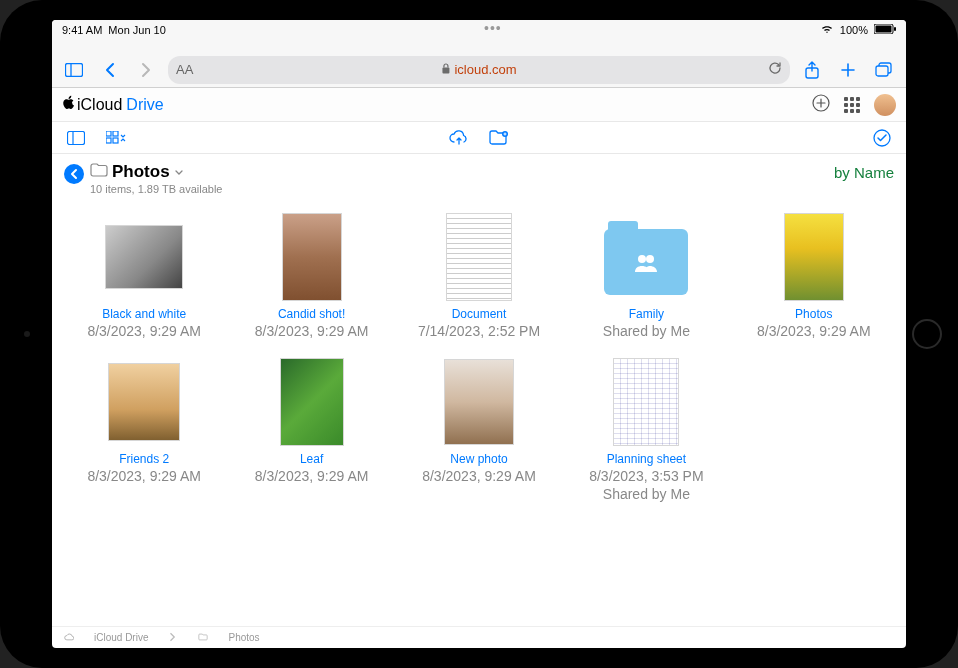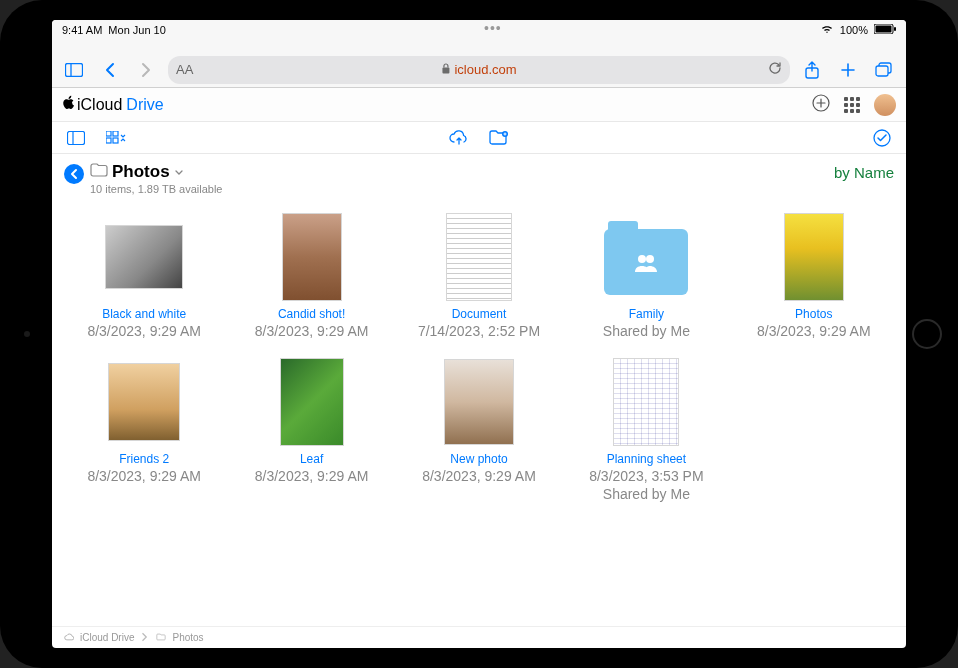--- a/index.html
+++ b/index.html
@@ -185,21 +185,21 @@
 .thumb-new { width:70px; height:86px; background: linear-gradient(#e8e0d8 0%, #d0b8a0 50%, #907050 100%); }
 .thumb-sheet { width:66px; height:88px; background: repeating-linear-gradient(90deg,#fff 0,#fff 6px,#dde 6px,#dde 7px), repeating-linear-gradient(#fff 0,#fff 4px,#dde 4px,#dde 5px); background-blend-mode:multiply;}
 
 
 .bottom-crumb {
   height: 22px;
   display: flex; align-items: center;
   padding: 0 12px;
   font-size: 10px;
   color: #999;
-  gap: 6px;
+  gap: 20px;
   border-top: 1px solid #eee;
 }
 .bottom-crumb svg { width:10px; height:10px; }
 .drive-toolbar-wrap{position:relative;}
 </style>
 </head>
 <body>
 
 <div class="ipad-frame">
   <div class="camera"></div>

